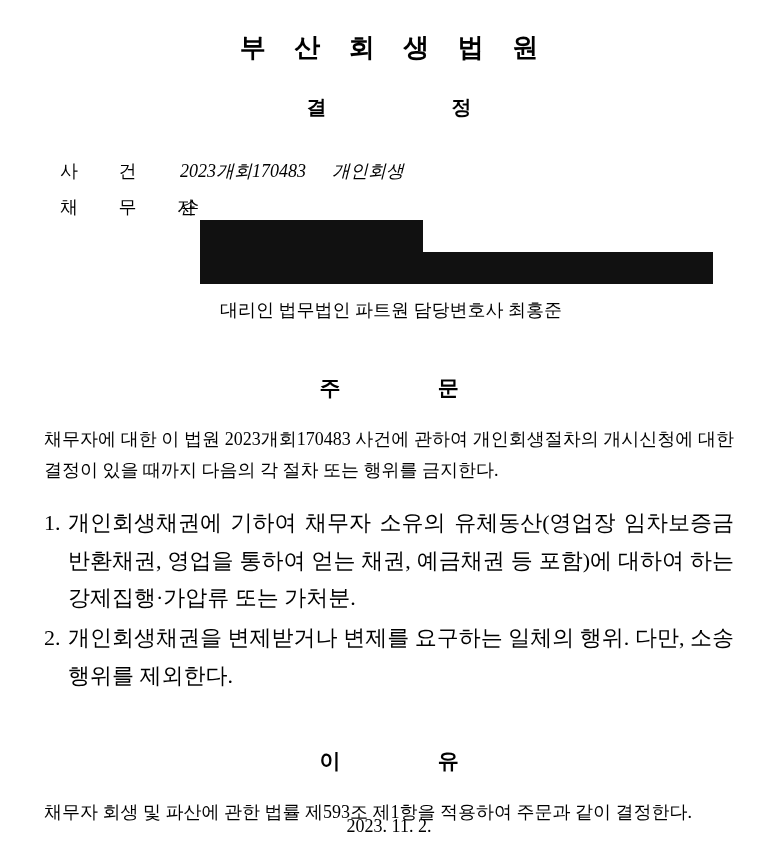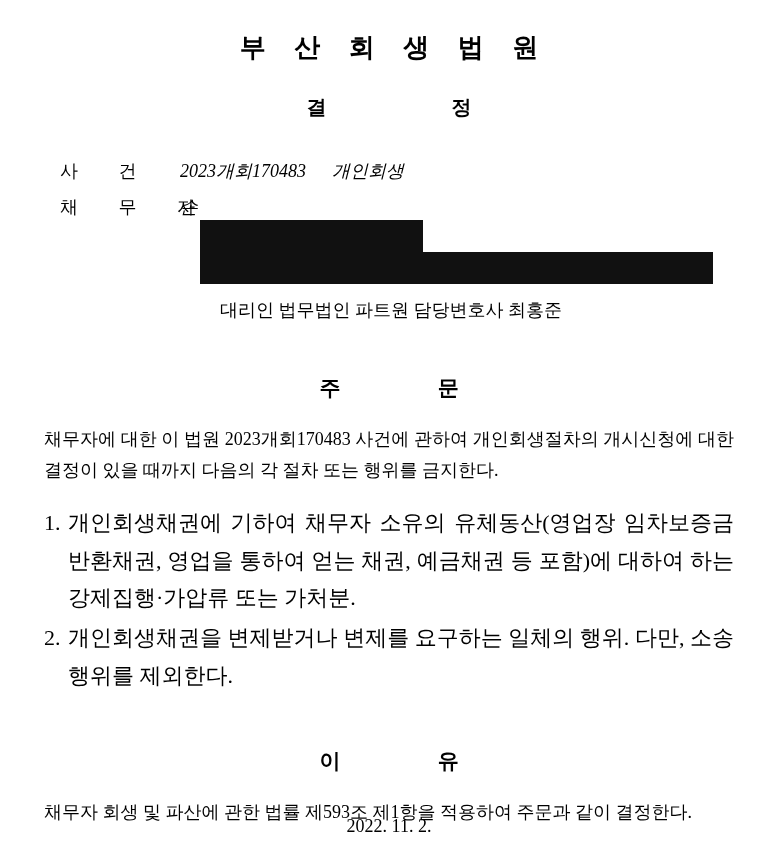--- a/index.html
+++ b/index.html
@@ -180,15 +180,15 @@
     </li>
     <li class="list-item">
       <span class="num">2.</span><span>개인회생채권을 변제받거나 변제를 요구하는 일체의 행위. 다만, 소송행위를 제외한다.</span>
     </li>
   </ul>
 
   <div class="section-head">이        유</div>
 
   <p class="reason-para">채무자 회생 및 파산에 관한 법률 제593조 제1항을 적용하여 주문과 같이 결정한다.</p>
 
-  <div class="date">2022.  11.  2.</div>
+  <div class="date">2023.  11.  2.</div>
 
 </div>
 
 </body></html>

